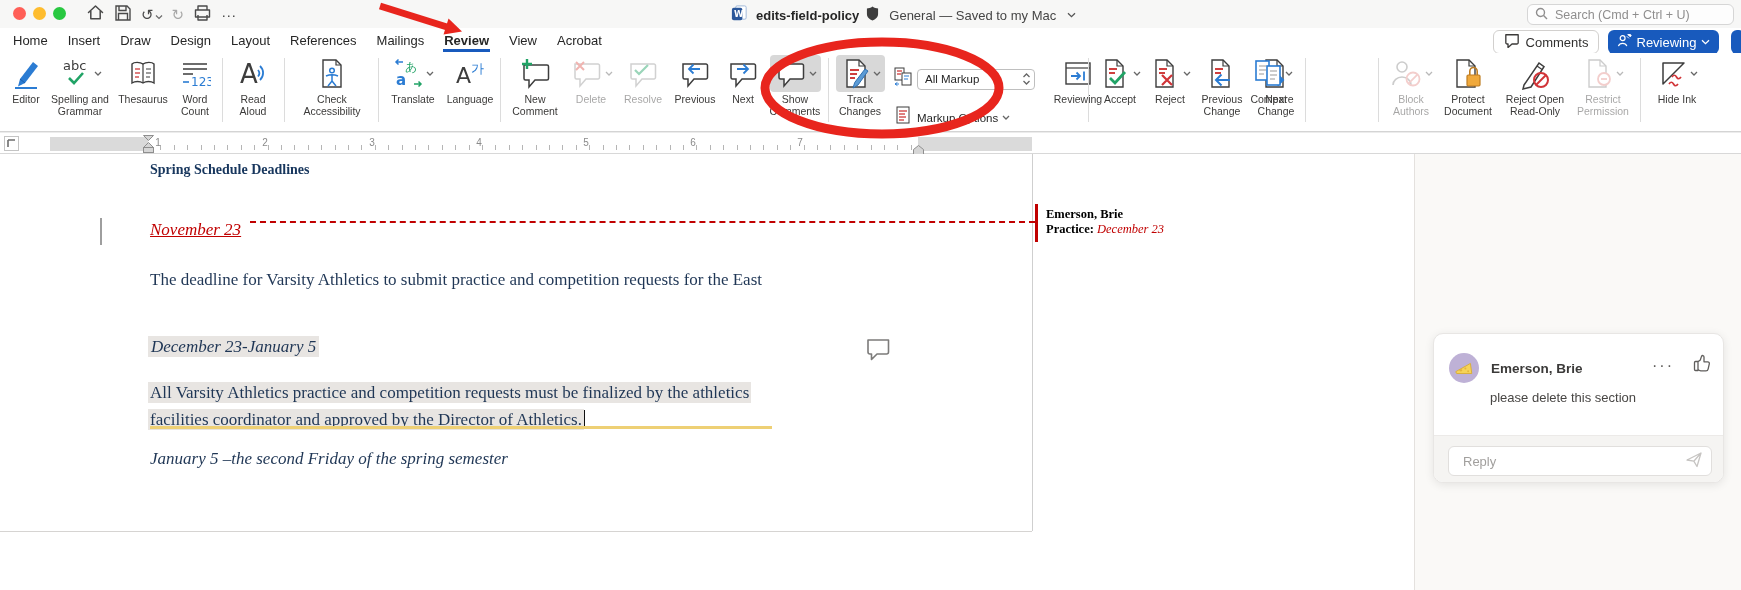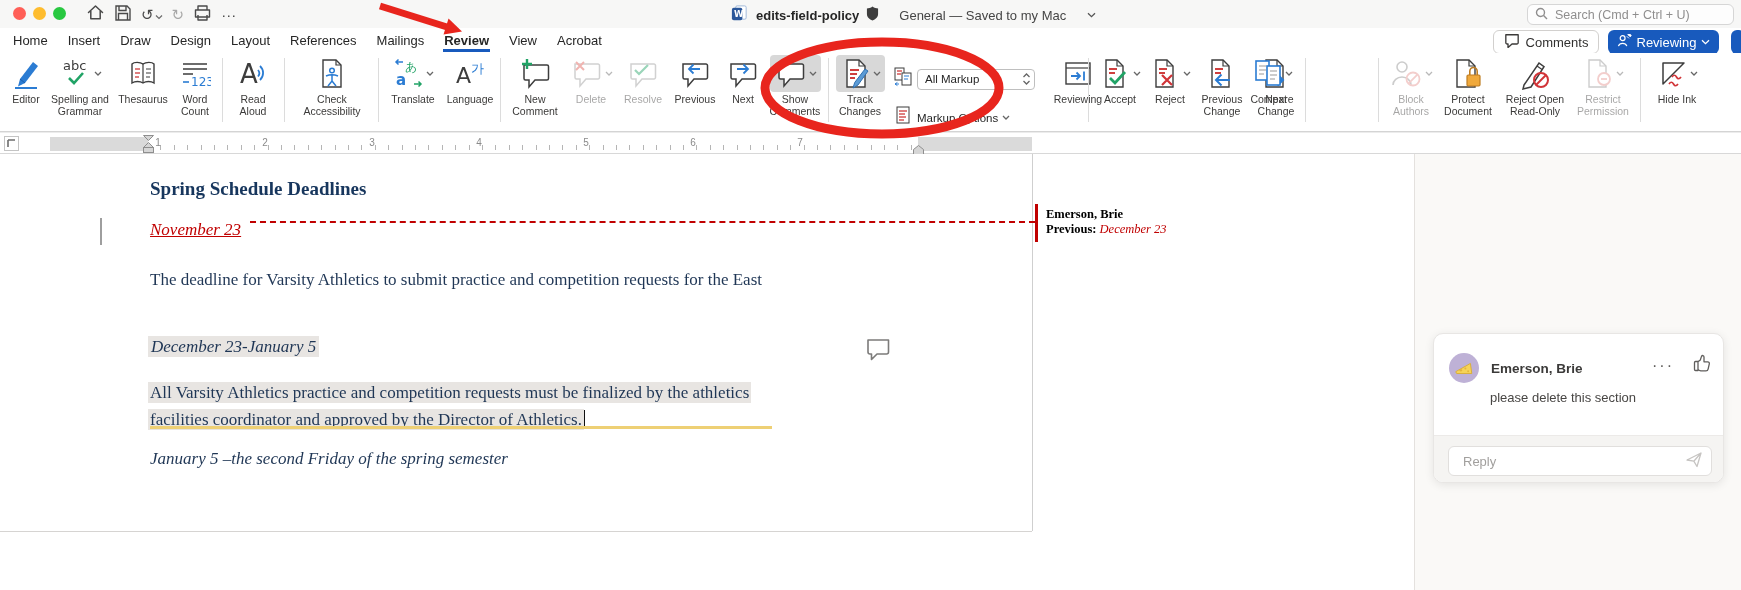--- a/index.html
+++ b/index.html
@@ -5,21 +5,21 @@
   html,body{margin:0;padding:0;width:1741px;height:590px;overflow:hidden;background:#fff;
     font-family:"Liberation Sans",sans-serif;-webkit-font-smoothing:antialiased;}
   *{box-sizing:border-box;}
   
   .titlebar{position:absolute;left:0;top:0;width:1741px;height:28px;background:#f7f7f6;}
   .tlight{position:absolute;top:7px;width:13px;height:13px;border-radius:50%;}
   .wicons{position:absolute;left:86px;top:3px;display:flex;align-items:center;gap:9px;color:#4a4a4a;}
   .wicons .gbtn{font-size:15px;line-height:22px;color:#4a4a4a;}
   .titlecenter{position:absolute;left:730px;top:4px;display:flex;align-items:center;gap:7px;font-size:13px;color:#262626;}
   .docname{font-weight:700;}
-  .savestatus{color:#454545;display:flex;align-items:center;gap:20px;}
+  .savestatus{color:#454545;display:flex;align-items:center;gap:10px;}
   .searchbox{position:absolute;right:7px;top:4px;width:207px;height:21px;border:1px solid #d6d6d6;border-radius:6px;
     background:#fdfdfd;display:flex;align-items:center;padding:0 7px;gap:5px;color:#8f8e8e;font-size:12.5px;}
   .searchbox input{border:none;outline:none;background:transparent;font-size:12.5px;color:#6e6e6e;width:160px;font-family:"Liberation Sans",sans-serif;}
   .searchbox input::placeholder{color:#8f8e8e;}
   
   .tabrow{position:absolute;left:0;top:28px;width:1741px;height:25px;background:#fff;}
   .tabs{position:absolute;left:12px;top:0;display:flex;gap:18px;height:25px;align-items:center;}
   .tab{font-size:13px;color:#262626;padding:3px 1px 4px;cursor:default;white-space:nowrap;}
   .tab.active{font-weight:700;border-bottom:3px solid #185abd;padding-bottom:1px;}
   .cmtbtn{position:absolute;left:1493px;top:2px;width:106px;height:24px;background:#fff;border:1px solid #d2d0ce;
@@ -45,21 +45,21 @@
   
   .rulerbar{position:absolute;left:0;top:132px;width:1741px;height:22px;background:#fff;border-bottom:1px solid #d8d8d8;border-top:1px solid #ececec;}
   .rmargin{position:absolute;top:4px;height:14px;background:#dadada;}
   .rticks{position:absolute;left:148px;top:12px;width:770px;height:5px;
     background:repeating-linear-gradient(to right,transparent 0 12.4px,#b5b5b5 12.4px 13.4px);}
   .rnum{position:absolute;top:4px;font-size:10px;color:#8a8a8a;width:10px;text-align:center;}
   
   .canvas{position:absolute;left:0;top:154px;width:1741px;height:436px;background:#fff;}
   .pageedge{position:absolute;left:1032px;top:0;width:1px;height:377px;background:#cfcfcf;}
   .pagebottom{position:absolute;left:0;top:377px;width:1032px;height:1px;background:#d6d4d2;}
-  .dheading{position:absolute;left:150px;top:24px;font-family:"Liberation Serif",serif;font-size:19px;font-weight:700;color:#17365d;}
+  .dheading{position:absolute;left:150px;top:8px;font-family:"Liberation Serif",serif;font-size:14px;font-weight:700;color:#17365d;}
   .changebar{position:absolute;left:100px;top:64px;width:2px;height:27px;background:#9e9e9e;}
   .deletedline{position:absolute;left:150px;top:66px;font-family:"Liberation Serif",serif;font-size:17px;font-style:italic;
     color:#c00000;text-decoration:underline;}
   .dashedconn{position:absolute;left:250px;top:67px;width:785px;height:0;border-top:2px dashed #c00000;}
   .notebar{position:absolute;left:1035px;top:50px;width:3px;height:38px;background:#c00000;}
   .marginnote{position:absolute;left:1046px;top:53px;font-family:"Liberation Serif",serif;font-size:12.5px;color:#000;line-height:15px;}
   .marginnote .na{font-weight:700;}
   .marginnote .nd{color:#c00000;font-style:italic;}
   .para1{position:absolute;left:150px;top:112px;width:790px;font-family:"Liberation Serif",serif;font-size:17px;line-height:27px;color:#1f3655;}
   .grammarword{border-bottom:3px double #2e74b5;}
@@ -570,21 +570,21 @@
 
   <div class="dheading">Spring Schedule Deadlines</div>
 
   <div class="changebar"></div>
   <div class="dashedconn"></div>
   <div class="deletedline">November 23</div>
 
   <div class="notebar"></div>
   <div class="marginnote">
     <div class="na">Emerson, Brie</div>
-    <div><span class="na">Previous: </span><span class="nd">December 23</span></div>
+    <div><span class="na">Practice: </span><span class="nd">December 23</span></div>
   </div>
 
   <div class="para1">
     <div><span>The deadline for Varsity Athletics to submit practice and competition requests for the East</span></div>
   </div>
 
   <div class="daterange"><span>December 23-January 5</span></div>
 
   <span class="anchorbubble"><svg width="25" height="23" viewBox="0 0 25 23">
         <path d="M2 2 h20.5 v12 a2 2 0 0 1 -2 2 h-9.5 l-5.5 5.5 v-5.5 H4 a2 2 0 0 1 -2-2z" fill="#fff" stroke="#7c7b7a" stroke-width="1.6" stroke-linejoin="round"></path>

